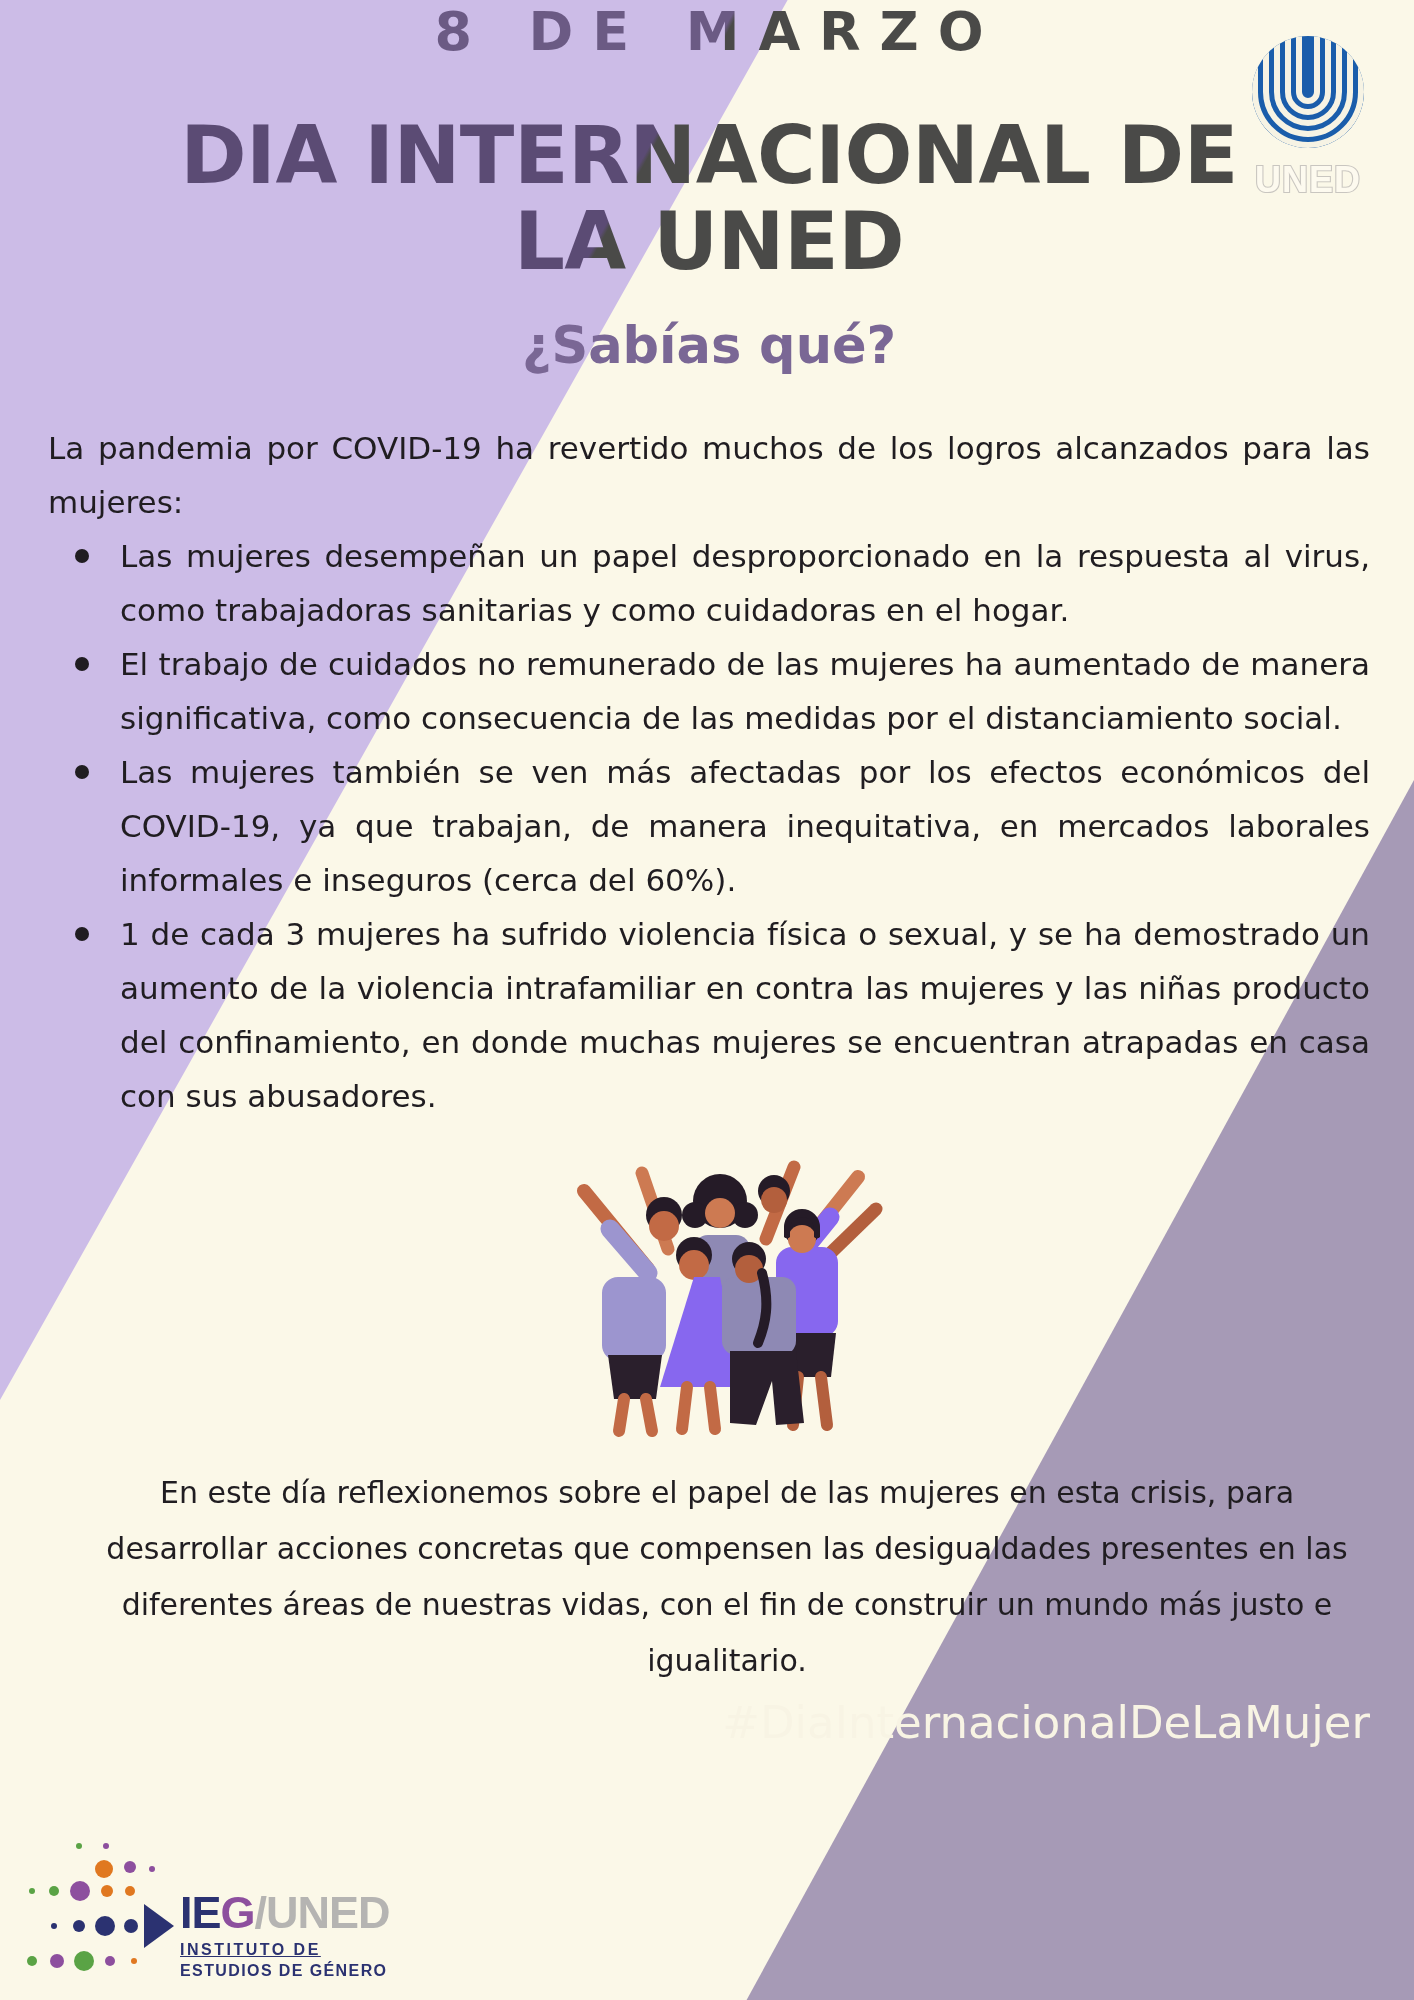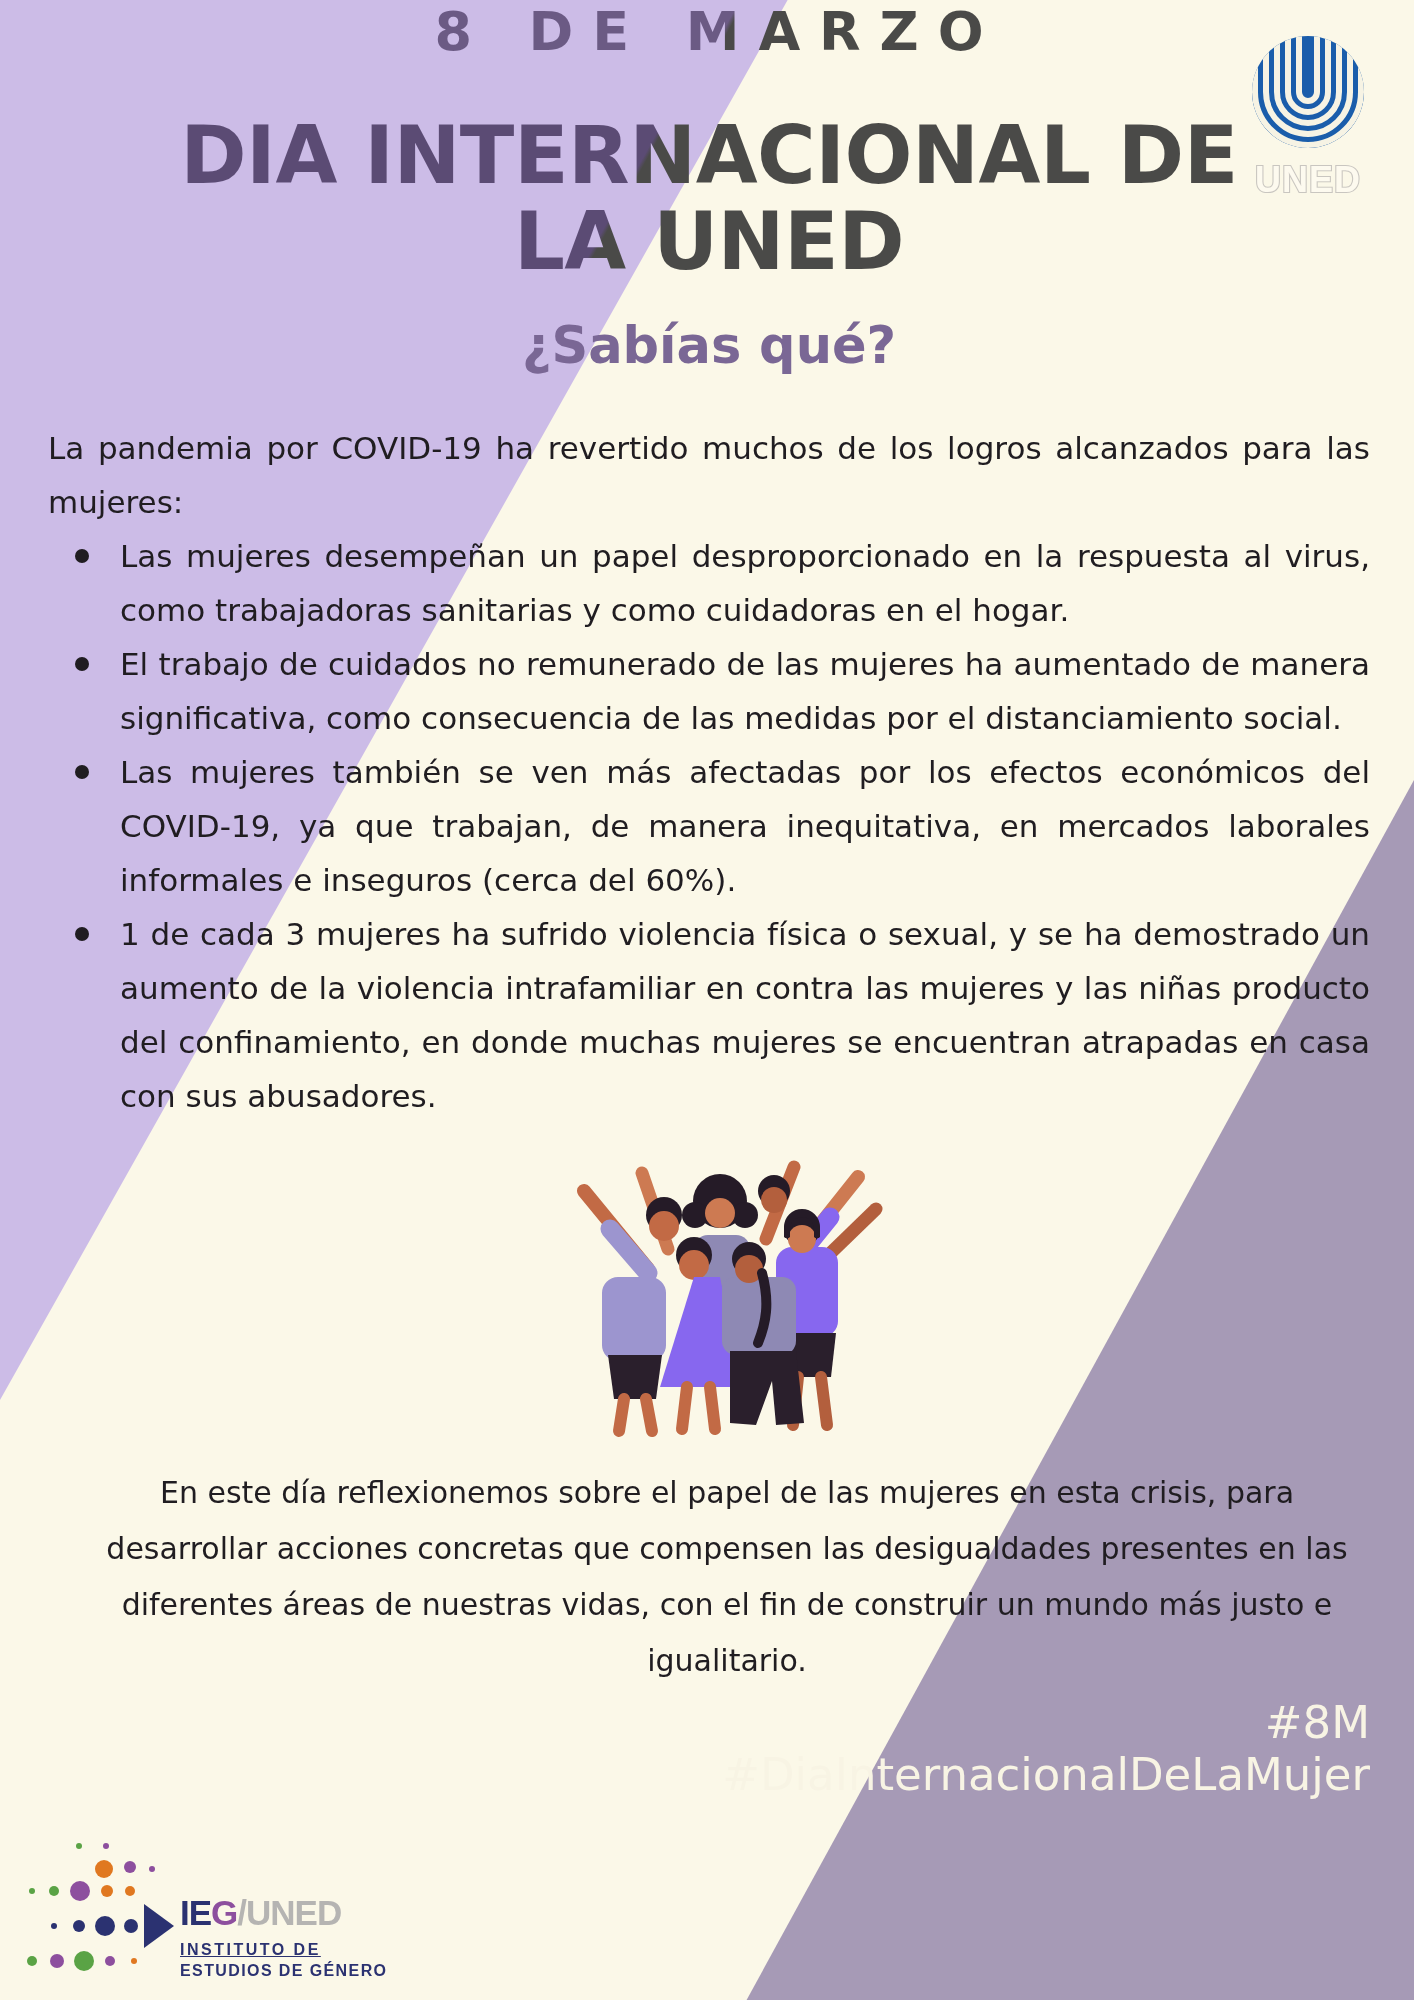--- a/index.html
+++ b/index.html
@@ -52,21 +52,21 @@
     font-size:45px; line-height:52px; color:var(--hash-cream,#f8f4e4);
   }
   .hashtags div{white-space:nowrap;}
 
   .uned-logo{position:absolute; top:34px; right:46px; width:120px; z-index:2;}
   .ieg-logo{
     position:absolute; left:24px; bottom:16px; z-index:2;
     display:flex; align-items:center; gap:4px;
   }
   .ieg-text{display:flex; flex-direction:column; margin-top:52px;}
-  .ieg-line1{font-size:35px; font-weight:bold; line-height:44px; letter-spacing:-1px; font-family:"Liberation Sans", sans-serif;}
+  .ieg-line1{font-size:45px; font-weight:bold; line-height:44px; letter-spacing:-1px; font-family:"Liberation Sans", sans-serif;}
   .ieg-ie{color:var(--ieg-navy,#2b3271);}
   .ieg-g{color:var(--ieg-purple,#8d4f9e);}
   .ieg-uned{color:var(--ieg-gray,#b5b4b2);}
   .ieg-line2{font-size:16px; font-weight:bold; letter-spacing:2.5px; color:var(--ieg-navy,#2b3271); margin-top:6px; font-family:"Liberation Sans", sans-serif;text-decoration:underline;}
   .ieg-line3{font-size:16px; font-weight:bold; letter-spacing:1.4px; color:var(--ieg-navy,#2b3271); margin-top:3px; font-family:"Liberation Sans", sans-serif;}
 </style>
 </head>
 <body>
 
 <div class="poster">
@@ -165,21 +165,20 @@
         <path d="M186 224 L252 224 L260 296 L232 298 L228 254 L212 298 L186 296 Z" fill="#2a1f2c"></path>
         <circle cx="205" cy="132" r="17" fill="#251b27"></circle>
         <circle cx="205" cy="142" r="14" fill="#b35f3d"></circle>
         <path d="M218 146 C226 176 222 196 214 216" stroke="#251b27" stroke-width="10" fill="none" stroke-linecap="round"></path>
       </svg>
     </div>
 
     <p class="closing">En este día reflexionemos sobre el papel de las mujeres en esta crisis, para desarrollar acciones concretas que compensen las desigualdades presentes en las diferentes áreas de nuestras vidas, con el fin de construir un mundo más justo e igualitario.</p>
 
     <div class="hashtags">
-      <div>#8M</div>
       <div>#DiaInternacionalDeLaMujer</div>
     </div>
   </div>
 
   <div class="ieg-logo">
     <svg viewBox="0 0 152 150" width="152" height="150">
       <circle cx="55" cy="12" r="3" fill="#5aa345"></circle>
         <circle cx="82" cy="12" r="3" fill="#8d4f9e"></circle>
       <circle cx="80" cy="35" r="9" fill="#e07820"></circle>
         <circle cx="106" cy="33" r="6" fill="#8d4f9e"></circle>

